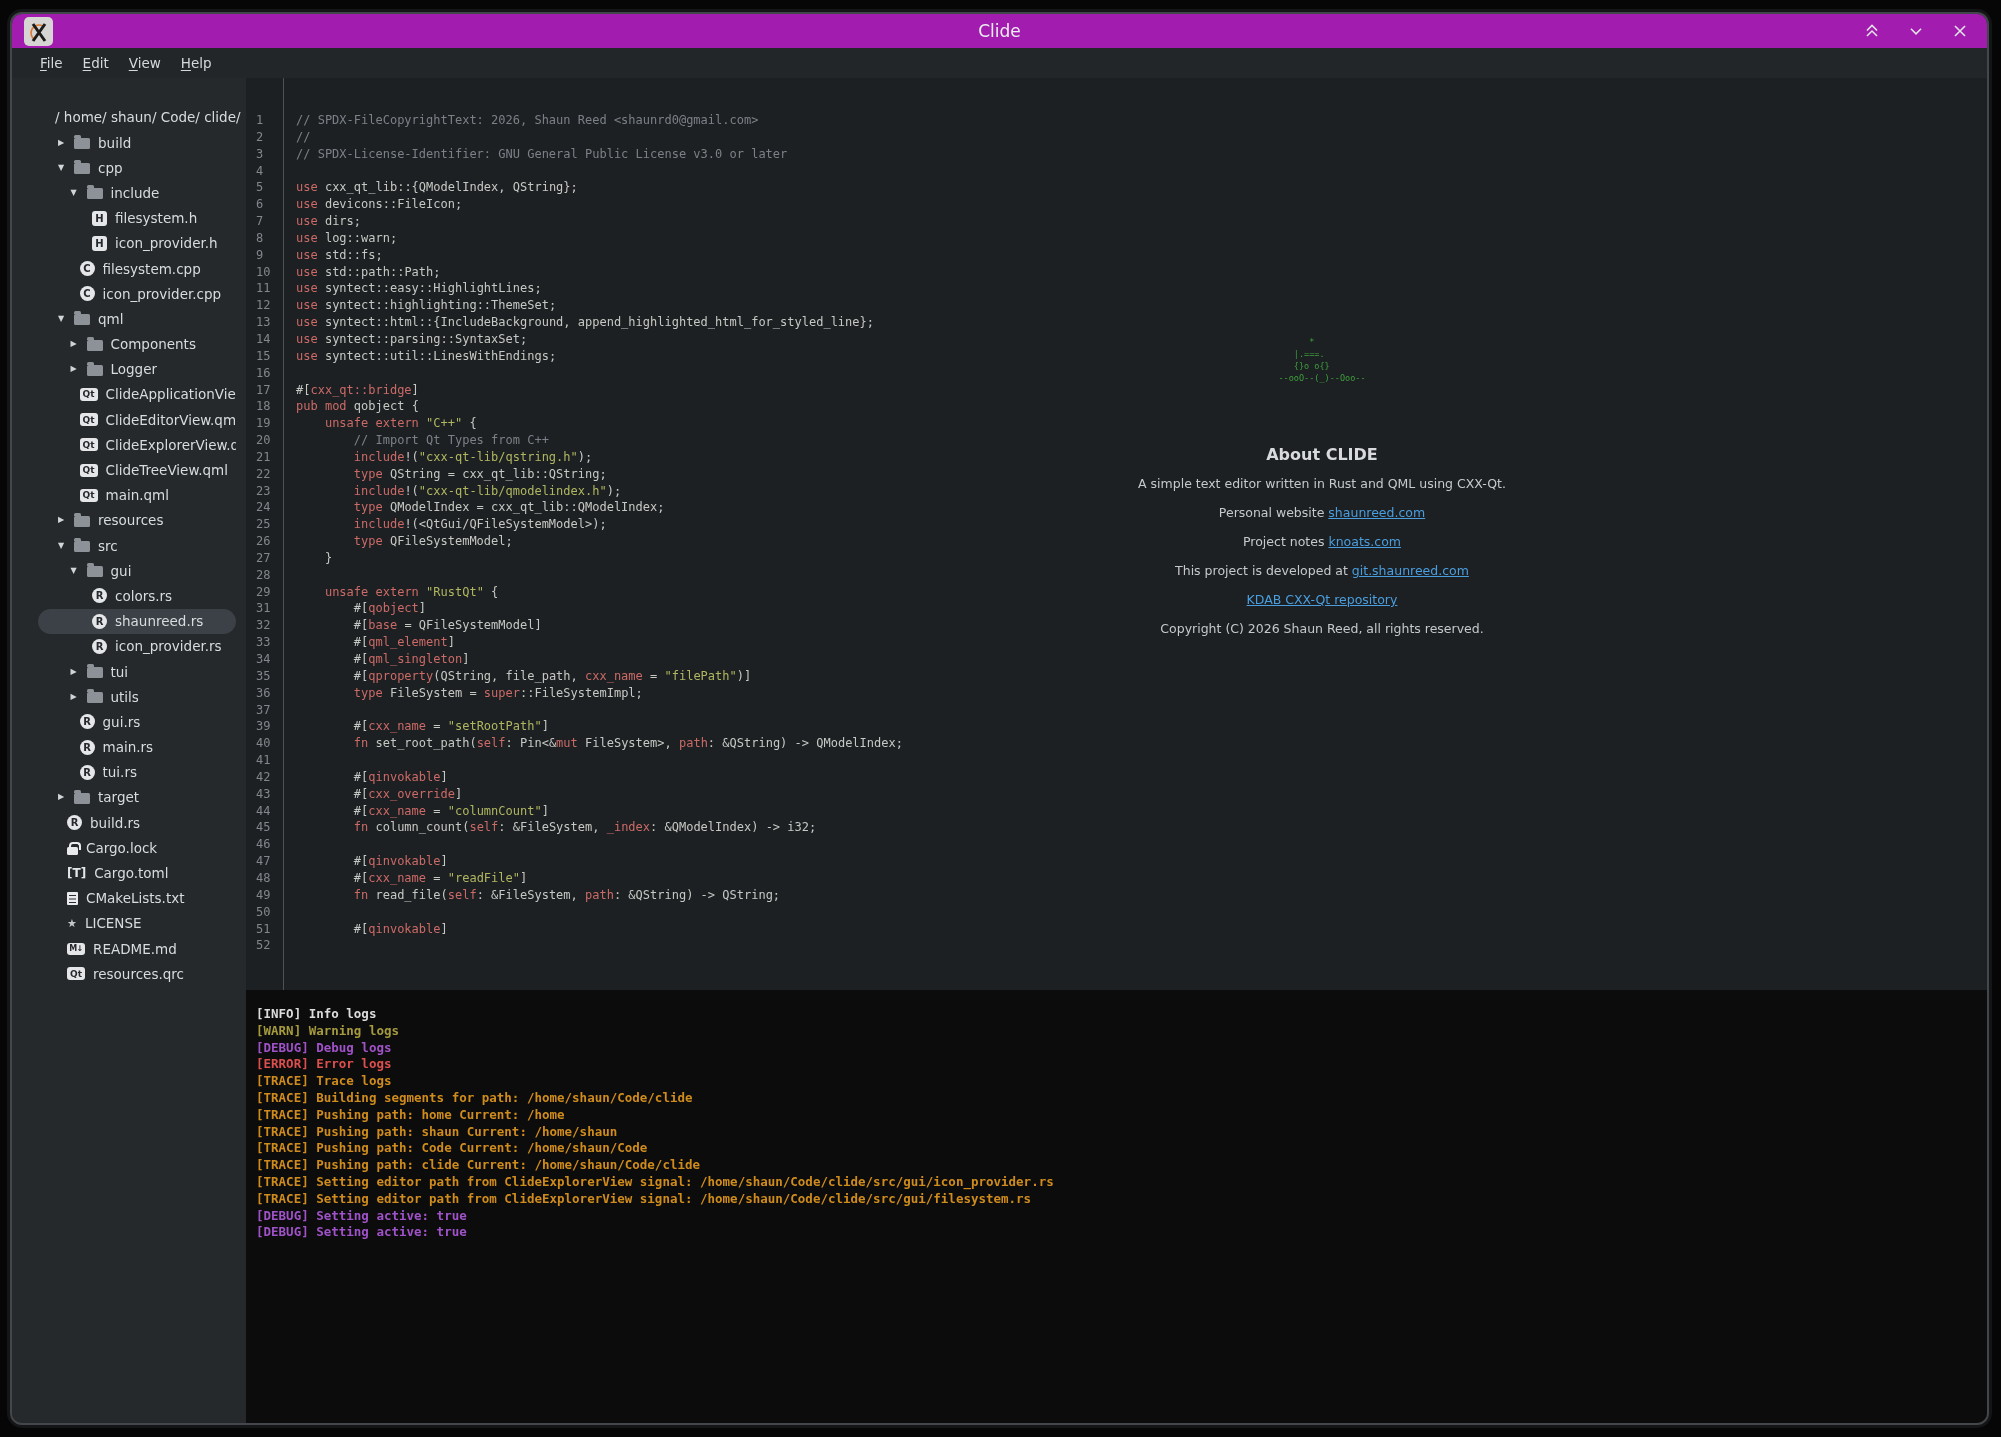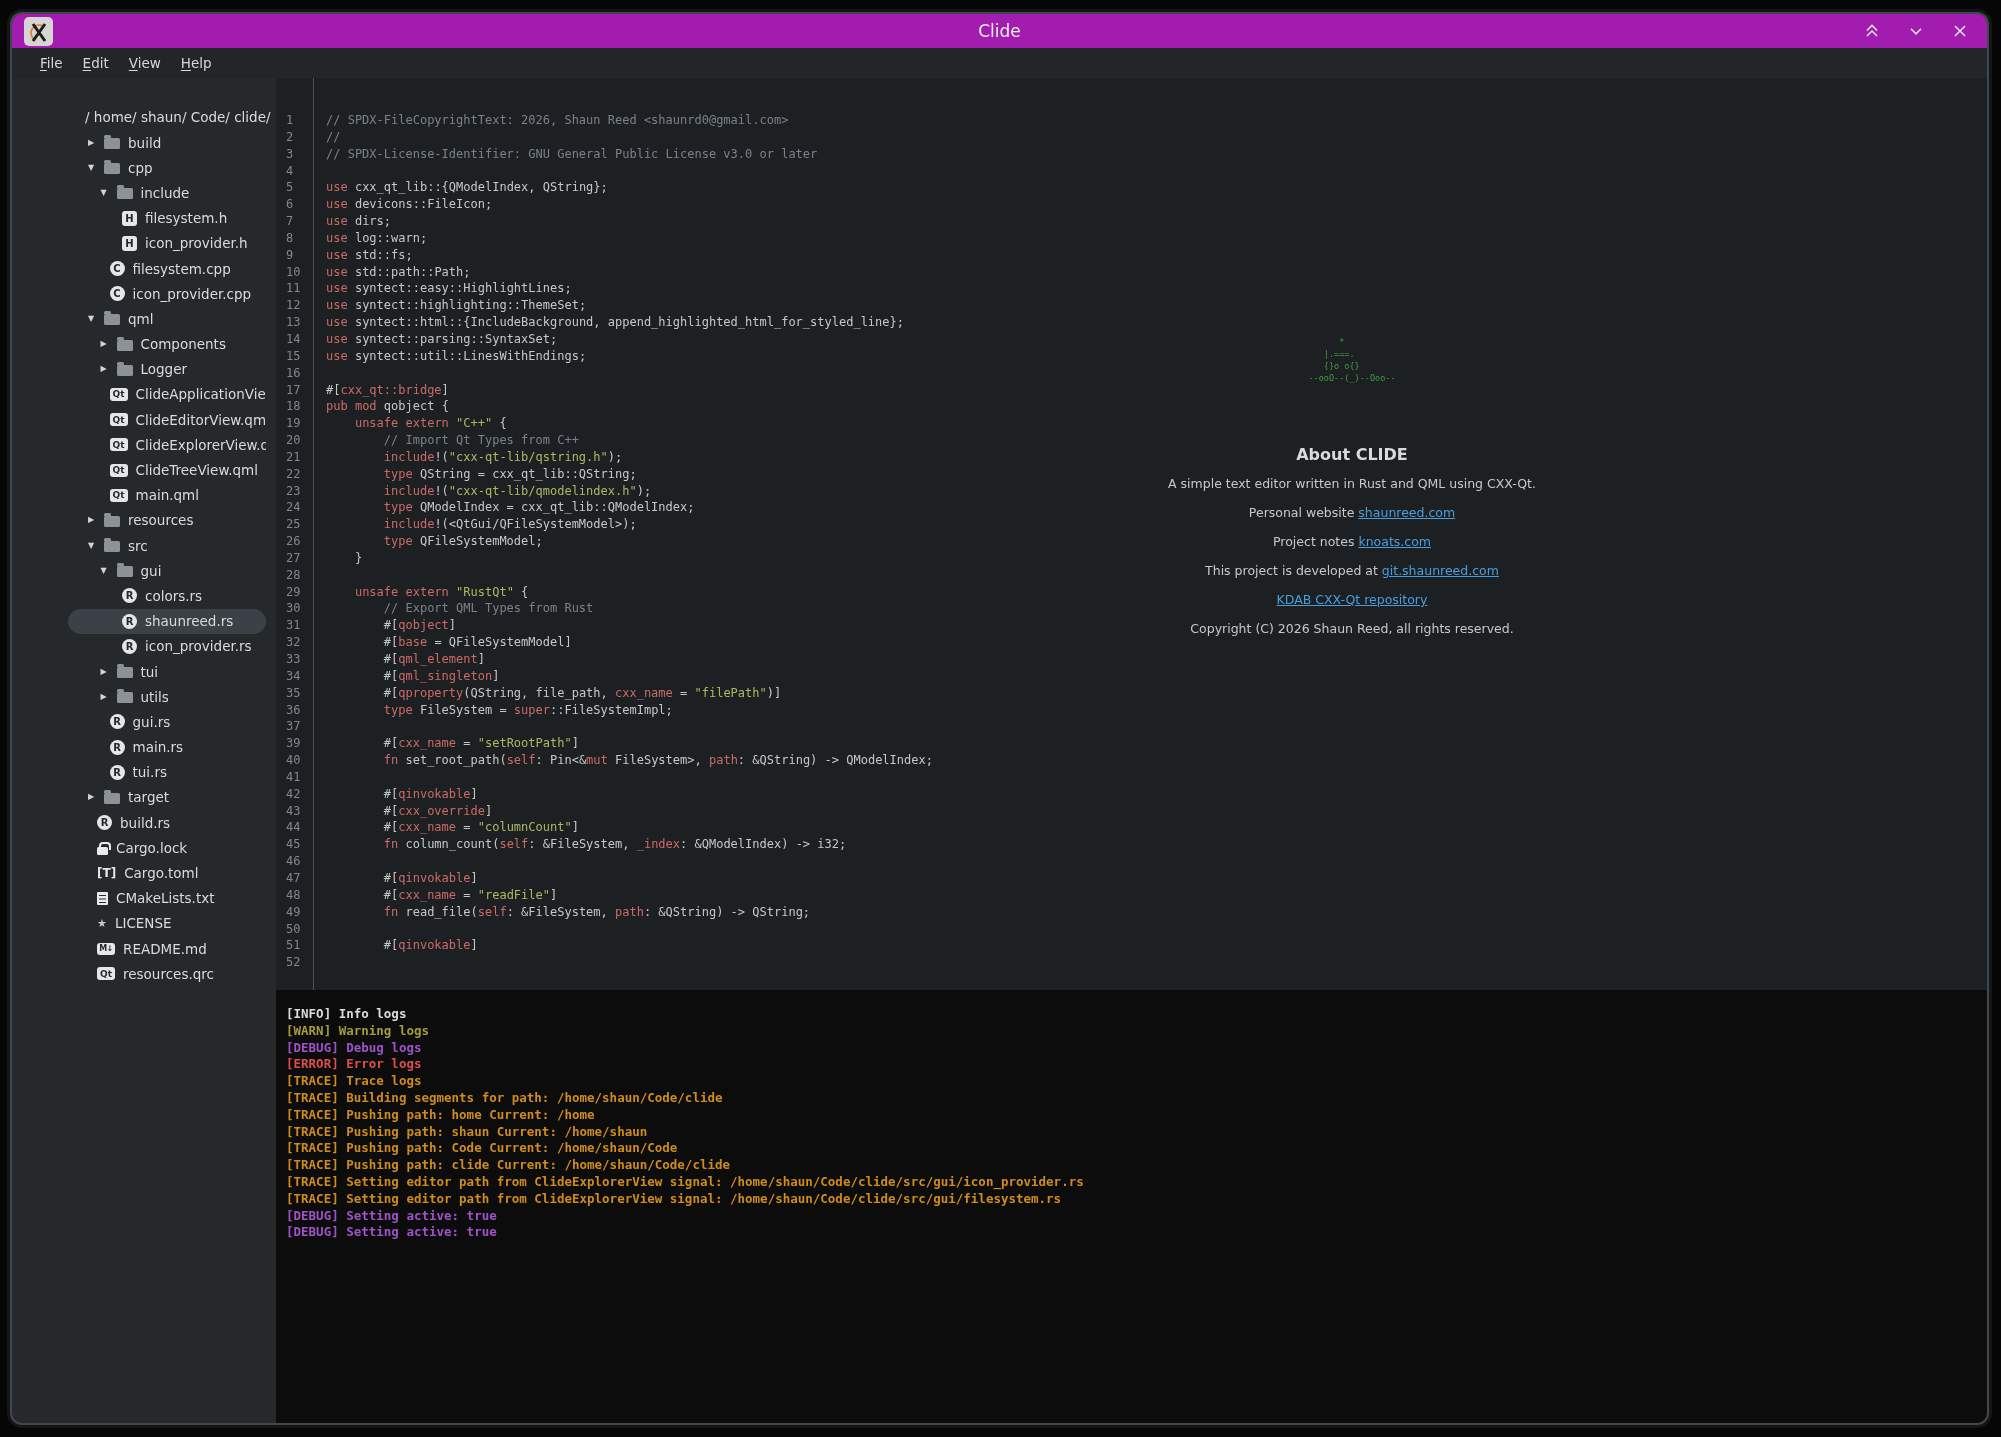--- a/index.html
+++ b/index.html
@@ -22,21 +22,21 @@
   .wbtn { width:18px; height:18px; display:flex; align-items:center; justify-content:center;
           cursor:default; }
 
   
   .menubar { height:30px; background:#232629; display:flex; align-items:center;
              padding-left:18px; }
   .menuitem { font-size:13.5px; color:#d6d8da; padding:4px 10px; }
   .menuitem .mn { text-decoration:underline; text-underline-offset:2px; }
 
   
-  .main { position:absolute; left:0; right:0; top:64px; bottom:0;margin-left:30px; }
+  .main { position:absolute; left:0; right:0; top:64px; bottom:0; }
   .sidebar { position:absolute; left:0; top:0; bottom:0; width:234px; background:#26292c;
              overflow:hidden; padding-top:26px; }
   .editor { position:absolute; left:234px; right:0; top:0; height:912px; background:#1d2023;
             overflow:hidden; }
   .editor::before { content:""; position:absolute; left:37px; top:0; bottom:0; width:1px;
                     background:#4d5257; }
   .logpanel { position:absolute; left:234px; right:0; top:912px; bottom:0; background:#0c0c0c;
               padding:16px 0 0 10px; overflow:hidden; }
 
   
@@ -428,24 +428,20 @@
           </div>
           <div class="crow">
             <span class="ln">28</span>
             <span class="lc"> </span>
           </div>
           <div class="crow">
             <span class="ln">29</span>
             <span class="lc">    <i class="k">unsafe</i> <i class="k">extern</i> <i class="s">"RustQt"</i> {</span>
           </div>
           <div class="crow">
-            <span class="ln">30</span>
-            <span class="lc"><i class="c">        // Export QML Types from Rust</i></span>
-          </div>
-          <div class="crow">
             <span class="ln">31</span>
             <span class="lc">        #[<i class="k">qobject</i>]</span>
           </div>
           <div class="crow">
             <span class="ln">32</span>
             <span class="lc">        #[<i class="k">base</i> = QFileSystemModel]</span>
           </div>
           <div class="crow">
             <span class="ln">33</span>
             <span class="lc">        #[<i class="k">qml_element</i>]</span>

